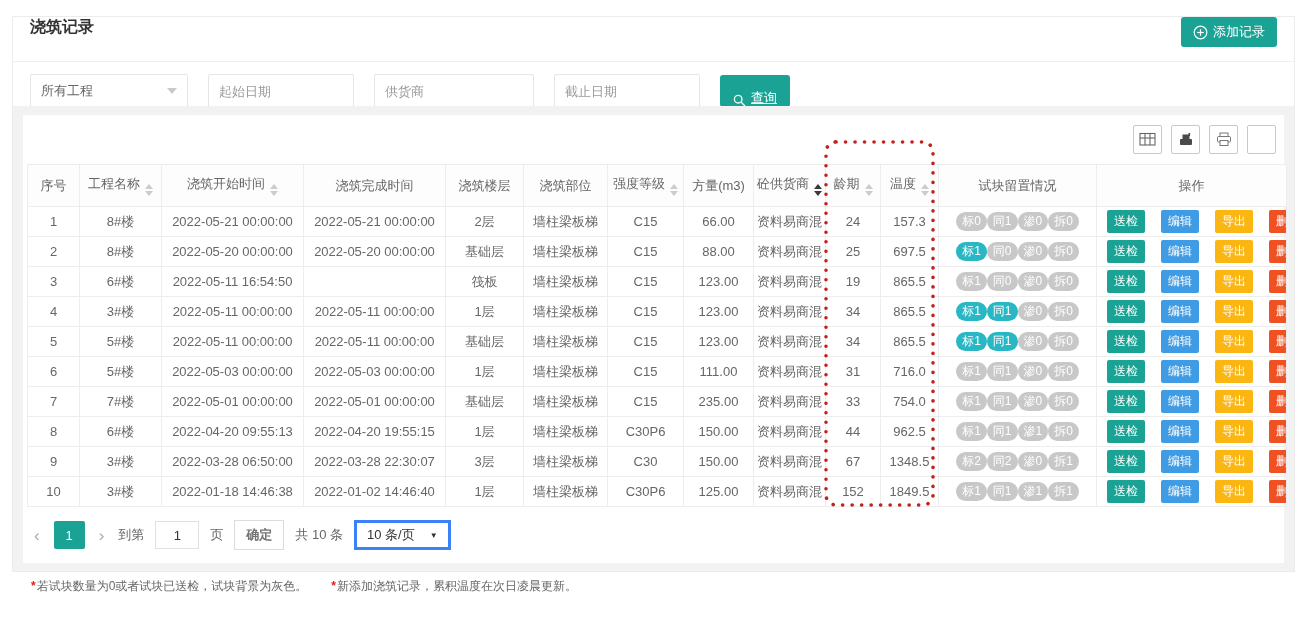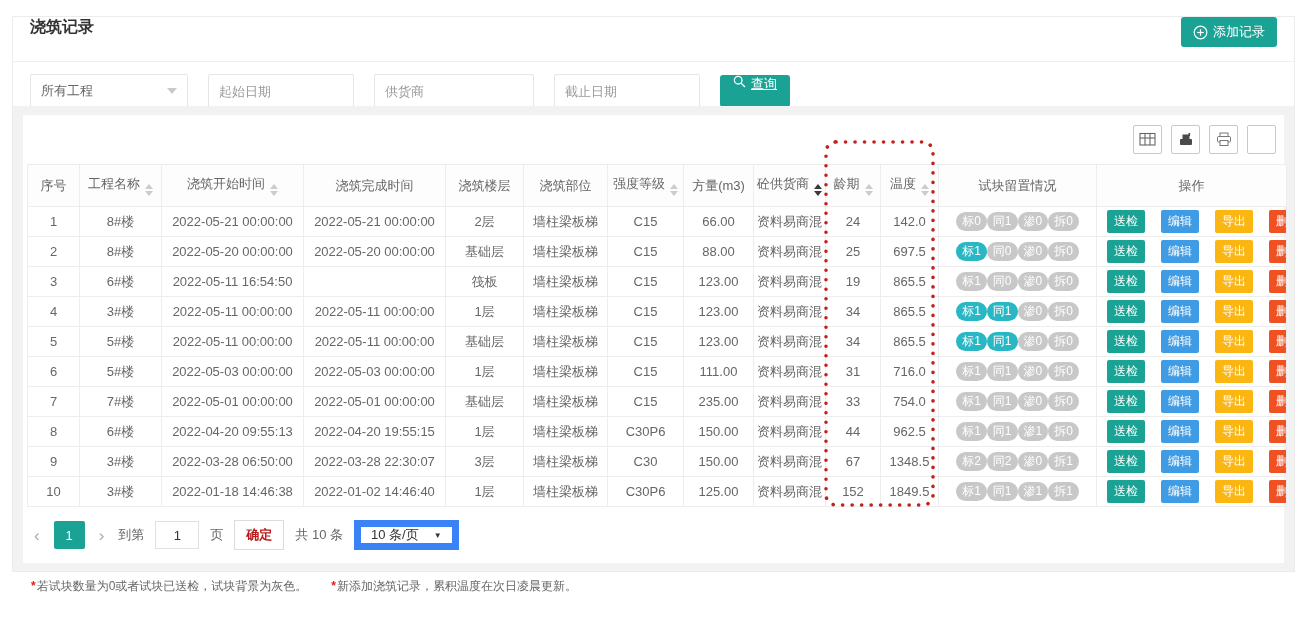--- a/index.html
+++ b/index.html
@@ -10,21 +10,21 @@
   .card-header{display:flex;justify-content:space-between;align-items:flex-start;height:44px;padding:0 17px;border-bottom:1px solid #f0f0f0;}
   .page-title{font-size:16px;font-weight:bold;color:#333;}
   .add-btn{display:inline-flex;align-items:center;gap:5px;background:#1aa394;color:#fff;border:none;border-radius:3px;height:30px;padding:0 12px;font-size:13px;cursor:pointer;}
   
   .filter-bar{display:flex;align-items:center;gap:20px;padding:12px 17px 10px;position:relative;}
   .select-box{width:158px;height:34px;border:1px solid #e6e6e6;border-radius:2px;display:flex;align-items:center;justify-content:space-between;padding:0 10px;color:#666;font-size:13px;background:#fff;box-sizing:border-box;cursor:pointer;}
   .caret{width:0;height:0;border-left:5px solid transparent;border-right:5px solid transparent;border-top:6px solid #c9c9c9;}
   .f-input{width:146px;height:34px;border:1px solid #e6e6e6;border-radius:2px;padding:0 10px;font-size:13px;color:#333;box-sizing:border-box;outline:none;}
   .f-input.wide{width:160px;}
   .f-input::placeholder{color:#9a9a9a;}
-  .query-btn{display:inline-flex;align-items:flex-start;gap:5px;height:32px;padding:0 13px;background:#1aa394;border:none;border-radius:3px;color:#fff;font-size:13px;cursor:pointer;text-decoration:underline;}
+  .query-btn{display:inline-flex;align-items:flex-end;gap:5px;height:32px;padding:0 13px;background:#1aa394;border:none;border-radius:3px;color:#fff;font-size:13px;cursor:pointer;text-decoration:underline;}
   .redacted{position:absolute;left:678px;top:86px;width:475px;height:15px;background:#fff;border-radius:2px;
     background-image:repeating-linear-gradient(90deg,#f3f3f3 0 22px,#fff 22px 38px);opacity:.8;}
   
   .table-section{position:absolute;left:0;top:89px;right:0;bottom:0;background:#f2f2f2;padding:9px 10px 0;box-sizing:border-box;}
   .table-box{background:#fff;padding:4px 4px 2px;}
   .toolbar{display:flex;justify-content:flex-end;gap:9px;padding:6px 4px 10px;}
   .tool-btn{width:29px;height:29px;border:1px solid #c9c9c9;border-radius:2px;background:#fff;display:flex;align-items:center;justify-content:center;cursor:pointer;padding:0;}
   
   table{width:100%;border-collapse:collapse;table-layout:fixed;}
   th,td{border:1px solid #ededed;text-align:center;font-size:13px;color:#666;overflow:hidden;white-space:nowrap;padding:0 2px;box-sizing:border-box;}
@@ -41,22 +41,22 @@
   .act{display:inline-block;margin:0 8px;padding:5px 7px;border:none;border-radius:2px;color:#fff;font-size:12px;cursor:pointer;line-height:13px;}
   .act-0{background:#1aa394;}
   .act-1{background:#3f9be3;}
   .act-2{background:#fbb612;}
   .act-3{background:#f05123;}
   
   .pagination{display:flex;align-items:center;gap:11px;padding:13px 4px 11px;font-size:13px;color:#666;}
   .pg-arrow{color:#a9a9a9;font-size:17px;background:none;border:none;padding:0 3px;cursor:pointer;line-height:1;}
   .pg-active{width:31px;height:28px;background:#1aa394;color:#fff;border-radius:2px;display:flex;align-items:center;justify-content:center;border:none;font-size:13px;cursor:pointer;}
   .goto-input{width:44px;height:28px;border:1px solid #e0e0e0;text-align:center;font-size:13px;color:#333;box-sizing:border-box;outline:none;}
-  .confirm-btn{height:30px;padding:0 11px;background:#fff;border:1px solid #dcdcdc;font-size:13px;font-weight:bold;color:#b91c1c;cursor:pointer;}
-  .per-page{display:flex;align-items:center;gap:15px;height:30px;border:7px solid #3b82f6;padding:0 10px;font-size:13px;color:#333;background:#fff;cursor:pointer;box-sizing:border-box;}
+  .confirm-btn{height:30px;padding:0 11px;background:#fff;border:1px solid #dcdcdc;font-size:13px;font-weight:bold;color:#737373;cursor:pointer;}
+  .per-page{display:flex;align-items:center;gap:15px;height:30px;border:3px solid #3b82f6;padding:0 10px;font-size:13px;color:#333;background:#fff;cursor:pointer;box-sizing:border-box;}
   .per-caret{font-size:8px;color:#333;}
   
   .footnotes{display:flex;gap:24px;padding:15px 8px;font-size:12px;color:#666;}
   .star{color:#e02020;margin-right:1px;font-weight:bold;}
   
   .highlight-overlay{position:absolute;left:821px;top:137px;width:118px;height:374px;pointer-events:none;z-index:10;}
 </style>
 </head>
 <body>
 
@@ -216,21 +216,21 @@
     <td>1</td>
     <td>8#楼</td>
     <td>2022-05-21 00:00:00</td>
     <td>2022-05-21 00:00:00</td>
     <td>2层</td>
     <td>墙柱梁板梯</td>
     <td>C15</td>
     <td>66.00</td>
     <td>资料易商混</td>
     <td>24</td>
-    <td>142.0</td>
+    <td>157.3</td>
     <td class="cell-badges"><span class="badge">标0</span><span class="badge">同1</span><span class="badge">渗0</span><span class="badge">拆0</span></td>
     <td class="cell-actions"><button class="act act-0">送检</button><button class="act act-1">编辑</button><button class="act act-2">导出</button><button class="act act-3">删除</button></td>
   </tr>
 
   <tr>
     <td>2</td>
     <td>8#楼</td>
     <td>2022-05-20 00:00:00</td>
     <td>2022-05-20 00:00:00</td>
     <td>基础层</td>

